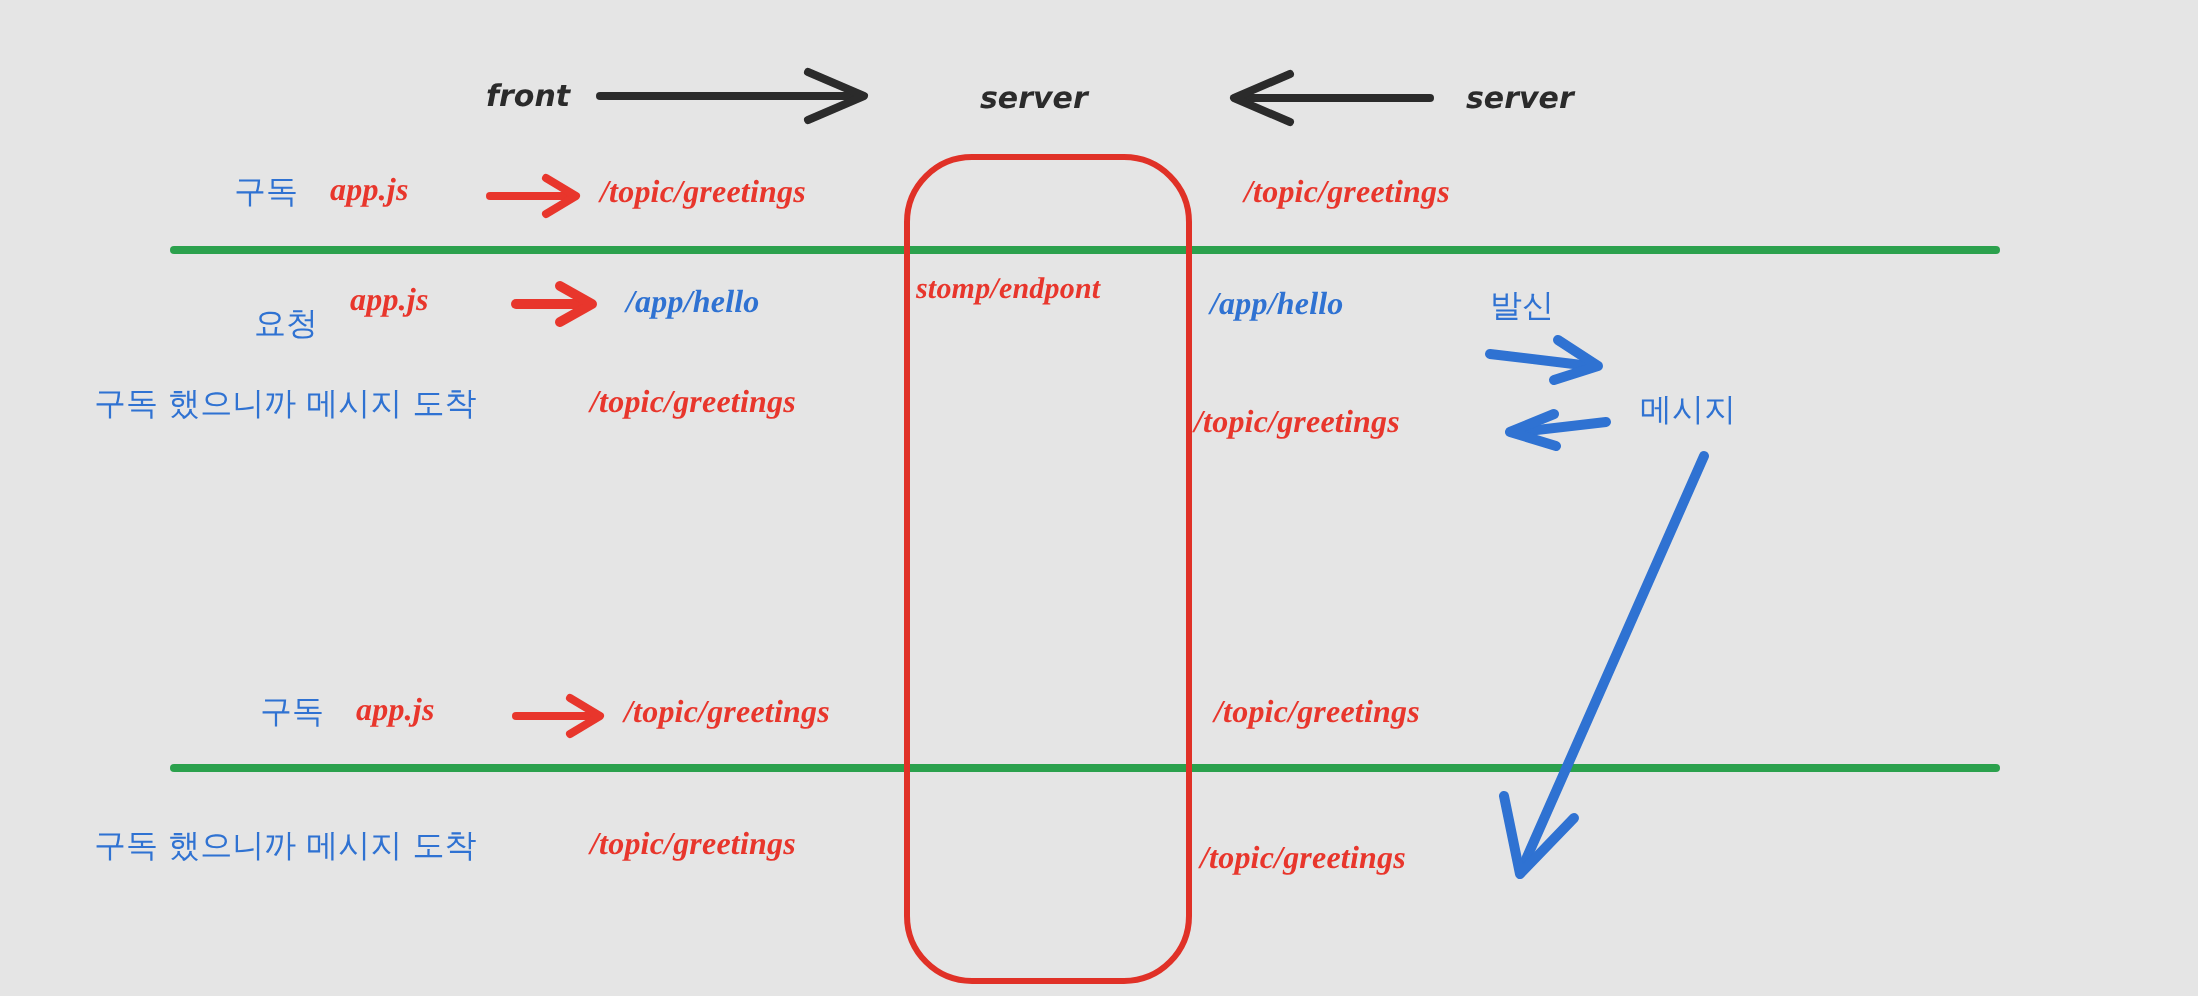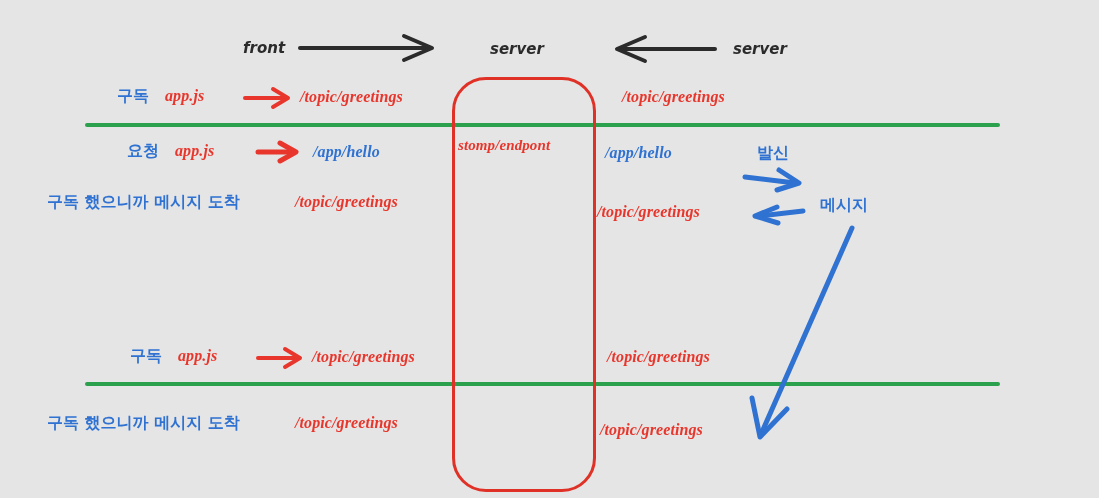--- a/index.html
+++ b/index.html
@@ -26,21 +26,21 @@
   .black { color: #2b2b2b; }
 
   .hand {
     font-family: Liberation Serif, serif;
     font-style: italic;
     font-weight: 600;
     letter-spacing: .1px;
   }
   .ko {
     font-family: "DejaVu Sans", sans-serif;
-    font-weight: 700;
+    font-weight: 400;
     text-align: center;
   }
   .hdr {
     font-family: "DejaVu Sans", sans-serif;
     font-style: italic;
     font-weight: 600;
     font-size: 15px;
   }
 
   
@@ -84,25 +84,25 @@
   <div class="greenline" style="left:85px; top:382px; width:915px;"></div>
 
   <div class="capsule" style="left:452px; top:77px; width:138px; height:409px;"></div>
   <div class="lbl hand red" style="left:458px; top:138px; font-size:15px;">stomp/endpont</div>
 
   <div class="lbl ko blue" style="left:117px; top:88px;">구독</div>
   <div class="lbl hand red" style="left:165px; top:88px;">app.js</div>
   <div class="lbl hand red" style="left:300px; top:89px;">/topic/greetings</div>
   <div class="lbl hand red" style="left:622px; top:89px;">/topic/greetings</div>
 
-  <div class="lbl ko blue" style="left:127px; top:143px;">요청</div>
+  <div class="lbl ko blue" style="left:127px; top:154px;">요청</div>
   <div class="lbl hand red" style="left:175px; top:143px;">app.js</div>
   <div class="lbl hand blue" style="left:313px; top:144px;">/app/hello</div>
   <div class="lbl hand blue" style="left:605px; top:145px;">/app/hello</div>
-  <div class="lbl ko blue" style="left:745px; top:145px;margin-left:12px;">발신</div>
+  <div class="lbl ko blue" style="left:745px; top:145px;">발신</div>
 
   <div class="lbl ko blue" style="left:47px; top:194px;">구독 했으니까 메시지 도착</div>
   <div class="lbl hand red" style="left:295px; top:194px;">/topic/greetings</div>
   <div class="lbl hand red" style="left:597px; top:204px;">/topic/greetings</div>
   <div class="lbl ko blue" style="left:820px; top:197px;">메시지</div>
 
   <div class="lbl ko blue" style="left:130px; top:348px;">구독</div>
   <div class="lbl hand red" style="left:178px; top:348px;">app.js</div>
   <div class="lbl hand red" style="left:312px; top:349px;">/topic/greetings</div>
   <div class="lbl hand red" style="left:607px; top:349px;">/topic/greetings</div>

